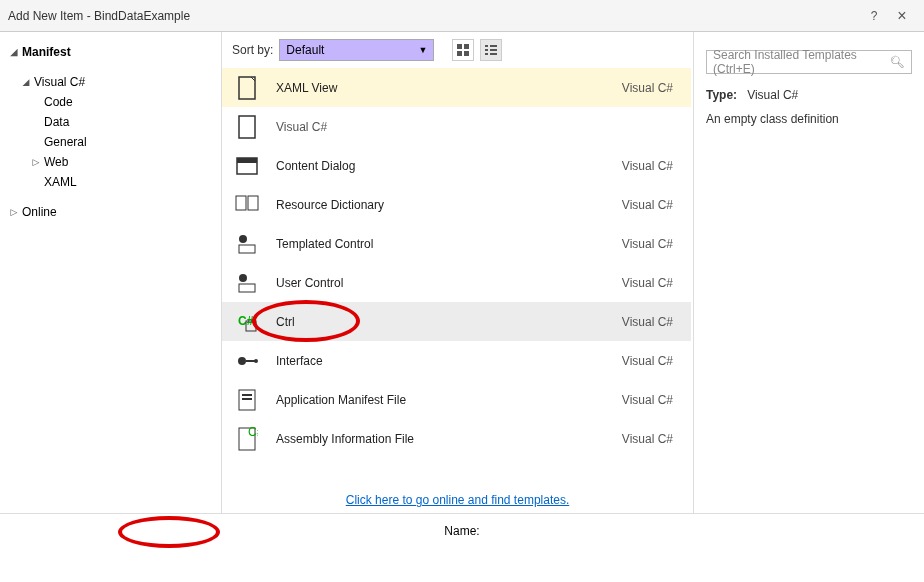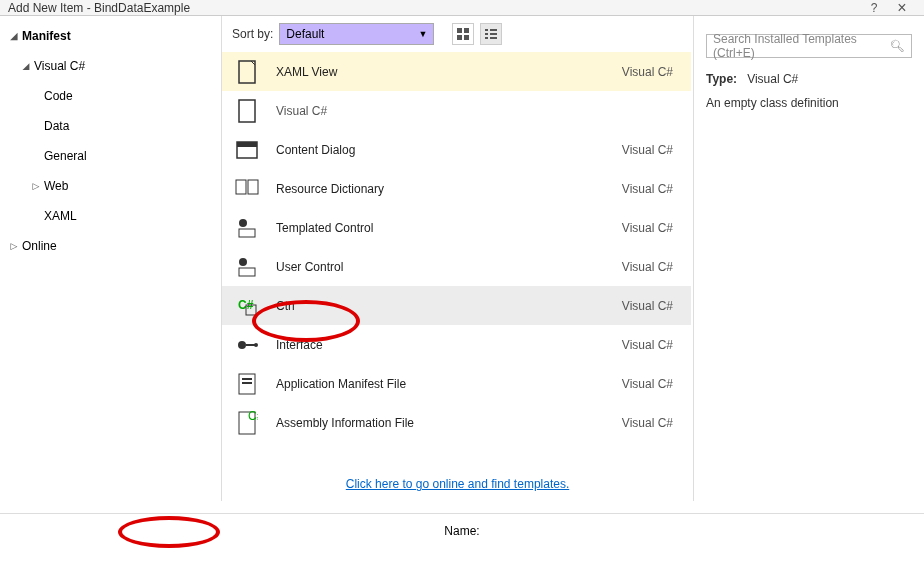--- a/index.html
+++ b/index.html
@@ -1,27 +1,27 @@
 <!DOCTYPE html>
 <html><head>
 <meta charset="utf-8">
 <style>
 * { box-sizing: border-box; margin: 0; padding: 0; font-family: "Segoe UI", Tahoma, sans-serif; font-size: 12px; }
 body { width: 924px; height: 582px; background: #fff; position: relative; overflow: hidden; }
-.titlebar { height: 16px; display: flex; align-items: center; padding: 0 8px; border-bottom: 1px solid #ccc; background: #f5f5f5; }
+.titlebar { height: 32px; display: flex; align-items: center; padding: 0 8px; border-bottom: 1px solid #ccc; background: #f5f5f5; }
 .titlebar-title { flex: 1; font-size: 12px; color: #333; }
 .titlebar-btn { width: 28px; height: 26px; display: flex; align-items: center; justify-content: center; cursor: pointer; font-size: 12px; color: #555; }
 .main { display: flex; height: 485px; }
 .sidebar { width: 222px; border-right: 1px solid #ddd; padding: 10px 8px; display: flex; flex-direction: column; }
 .tree-item { display: flex; align-items: center; padding: 3px 0; cursor: pointer; }
 .tree-arrow { width: 12px; text-align: center; font-size: 9px; color: #555; }
 .tree-label { padding-left: 2px; }
 .top-level { font-weight: 600; }
 .lvl1 { padding-left: 12px; }
-.lvl2 { padding-left: 34px; margin-top: 10px; }
+.lvl2 { padding-left: 34px; }
 .center { flex: 1; display: flex; flex-direction: column; border-right: 1px solid #ddd; }
 .sortbar { height: 36px; display: flex; align-items: center; padding: 8px 10px; gap: 6px; }
 .sortbar label { color: #333; }
 .sort-select { height: 22px; width: 155px; border: 1px solid #aaa; background: #c4b5fd; padding: 0 6px; display: flex; align-items: center; justify-content: space-between; cursor: pointer; }
 .viewbtn { width: 22px; height: 22px; border: 1px solid #ccc; display: flex; align-items: center; justify-content: center; cursor: pointer; background: #fff; }
 .viewbtn.active { background: #e8e8e8; }
 .list { flex: 1; overflow: hidden; padding-right: 2px; }
 .item { height: 39px; display: flex; align-items: center; padding: 0 12px; cursor: pointer; border-bottom: 0; }
 .item.highlight { background: #fff8d8; }
 .item.selected { background: #ececec; }

